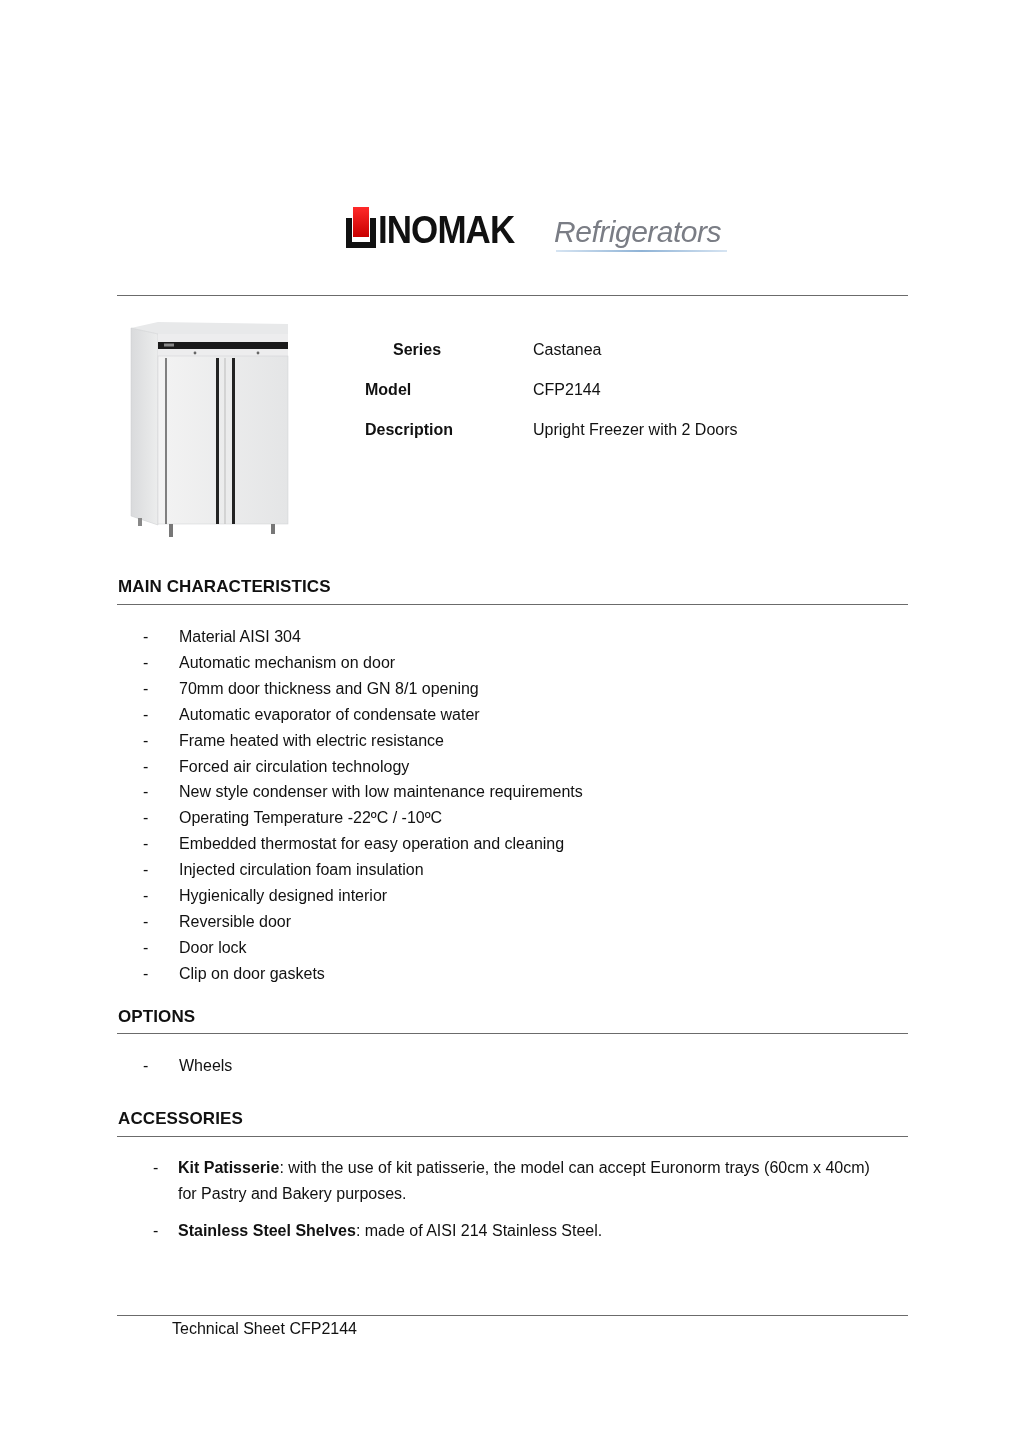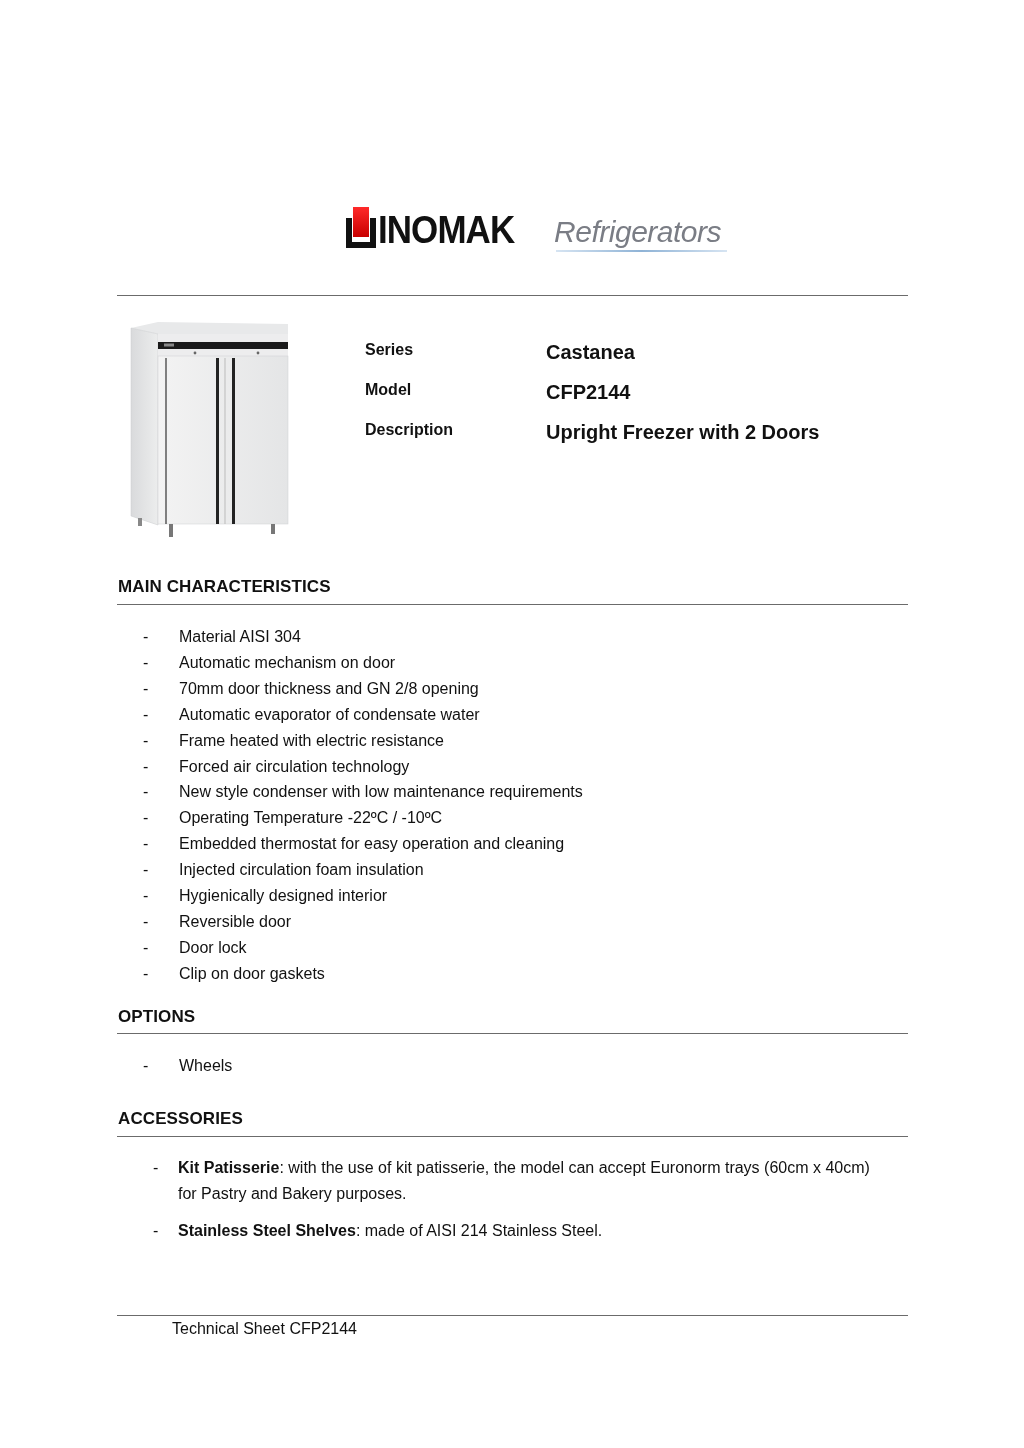--- a/index.html
+++ b/index.html
@@ -23,21 +23,21 @@
   .logo-sub::after { content: ""; position: absolute; left: 2px; right: -6px; bottom: -5px;
                      height: 2px; background: linear-gradient(90deg,#d6e4f2,#8fb3d6,#d6e4f2); }
 
   .rule { height: 1px; background: #6b6b6b; left: 117px; width: 791px; }
 
   
   .freezer { left: 128px; top: 320px; width: 162px; height: 222px; }
 
   
   .info-label { font-weight: bold; font-size: 16px; left: 365px; }
-  .info-value { font-size: 20px; left: 546px; font-weight: bold; }
+  .info-value { font-size: 16px; left: 533px; }
 
   .section-title { left: 118px; font-weight: bold; font-size: 17px; letter-spacing: 0.1px; }
 
   .list { left: 140px; font-size: 16px; }
   .list-item { position: absolute; left: 0; white-space: nowrap; }
   .list-item .dash { position: absolute; left: 3px; }
   .list-item .txt { position: absolute; left: 39px; }
 
   .acc { left: 153px; font-size: 16px; width: 730px; line-height: 26px;
          font-family: "Liberation Sans Narrow", "Liberation Sans", sans-serif; }
@@ -90,41 +90,41 @@
     <line x1="97" y1="38" x2="97" y2="204" stroke="#bbb" stroke-width="1"></line>
     <circle cx="67" cy="33" r="1.4" fill="#666"></circle>
     <circle cx="130" cy="33" r="1.4" fill="#666"></circle>
 
     <rect x="10" y="198" width="4" height="8" fill="#888"></rect>
     <rect x="41" y="204" width="4" height="13" fill="#777"></rect>
     <rect x="143" y="204" width="4" height="10" fill="#777"></rect>
   </svg>
 </div>
 
-<div class="abs info-label" style="top:341px;">Series</div>
+<div class="abs info-label" style="top:341px;margin-left:28px;">Series</div>
 <div class="abs info-value" style="top:341px;">Castanea</div>
 <div class="abs info-label" style="top:381px;">Model</div>
 <div class="abs info-value" style="top:381px;">CFP2144</div>
 <div class="abs info-label" style="top:421px;">Description</div>
 <div class="abs info-value" style="top:421px;">Upright Freezer with 2 Doors</div>
 
 <div class="abs section-title" style="top:577px;">MAIN CHARACTERISTICS</div>
 <div class="abs rule" style="top:604px;"></div>
 <div class="abs list" style="top:628px;" id="main-list">
     <div class="list-item" style="top: 0px;">
       <span class="dash">-</span>
       <span class="txt">Material AISI 304</span>
     </div>
     <div class="list-item" style="top: 25.9px;">
       <span class="dash">-</span>
       <span class="txt">Automatic mechanism on door</span>
     </div>
     <div class="list-item" style="top: 51.8px;">
       <span class="dash">-</span>
-      <span class="txt">70mm door thickness and GN 2/8 opening</span>
+      <span class="txt">70mm door thickness and GN 8/1 opening</span>
     </div>
     <div class="list-item" style="top: 77.7px;">
       <span class="dash">-</span>
       <span class="txt">Automatic evaporator of condensate water</span>
     </div>
     <div class="list-item" style="top: 103.6px;">
       <span class="dash">-</span>
       <span class="txt">Frame heated with electric resistance</span>
     </div>
     <div class="list-item" style="top: 129.5px;">

